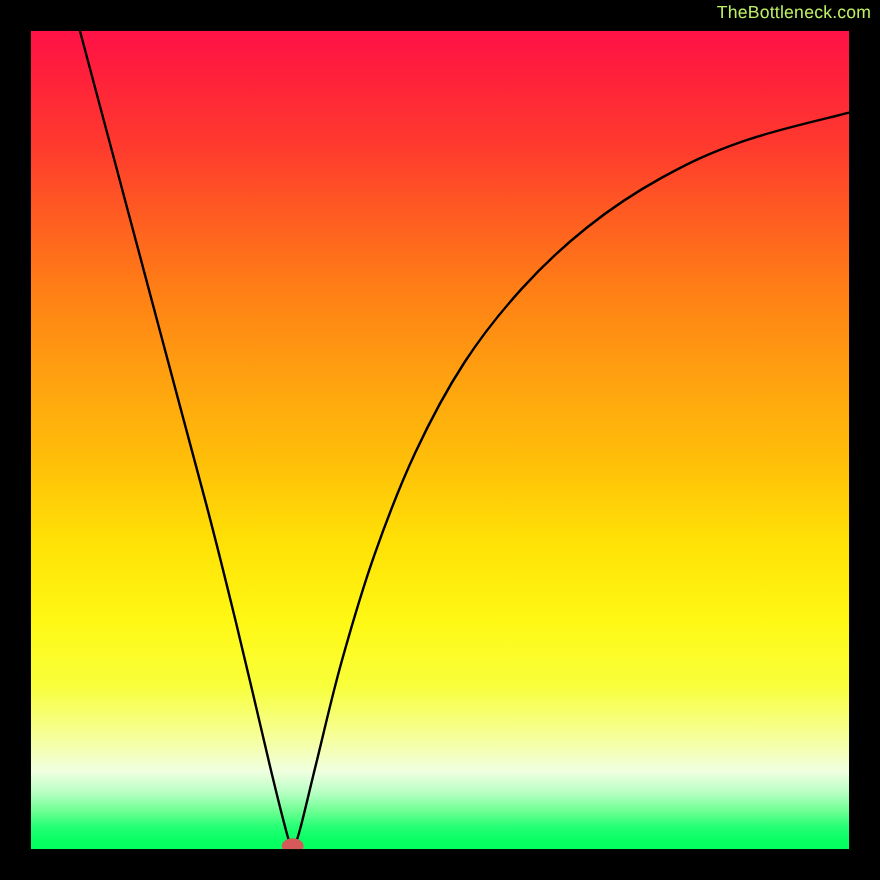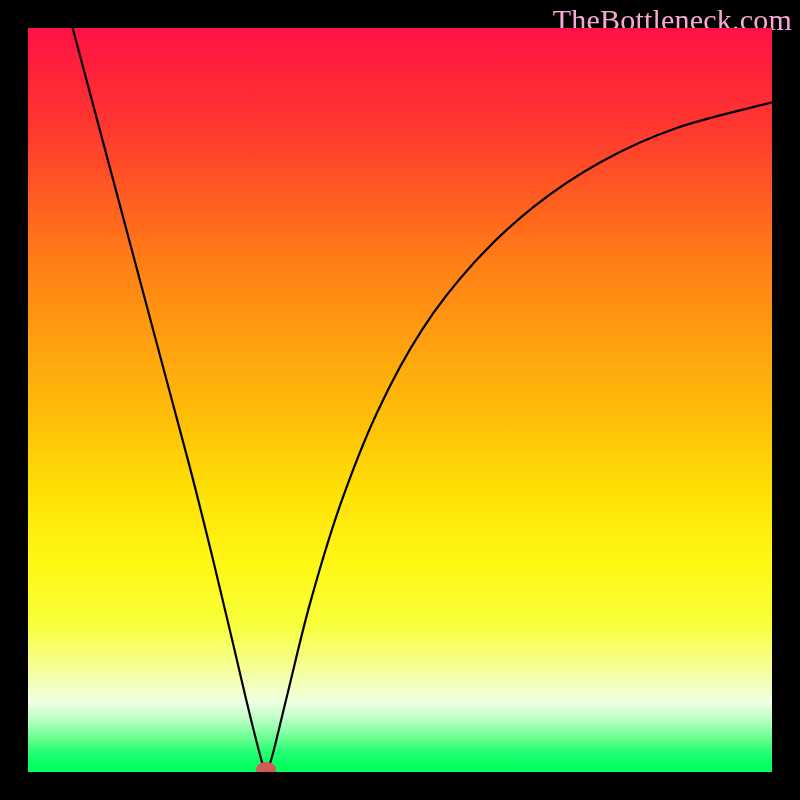--- a/index.html
+++ b/index.html
@@ -66,26 +66,26 @@
     stroke-linejoin: round;
   }
   .marker {
     fill: #d45a5a;
     stroke: none;
   }
   .watermark {
     position: absolute;
     top: 3px;
     right: 8px;
-    color: #f9a8d4;
-    font-size: 30px;
+    color: #bef264;
+    font-size: 16px;
     font-weight: 500;
     letter-spacing: 0.2px;
     user-select: none;
-    font-family: Liberation Serif, serif;
+    font-family: Liberation Sans, sans-serif;
   }
 </style>
 </head>
 <body>
 
 <div class="chart-container">
 
   <div class="watermark">TheBottleneck.com</div>
 
   <div class="plot-area">

